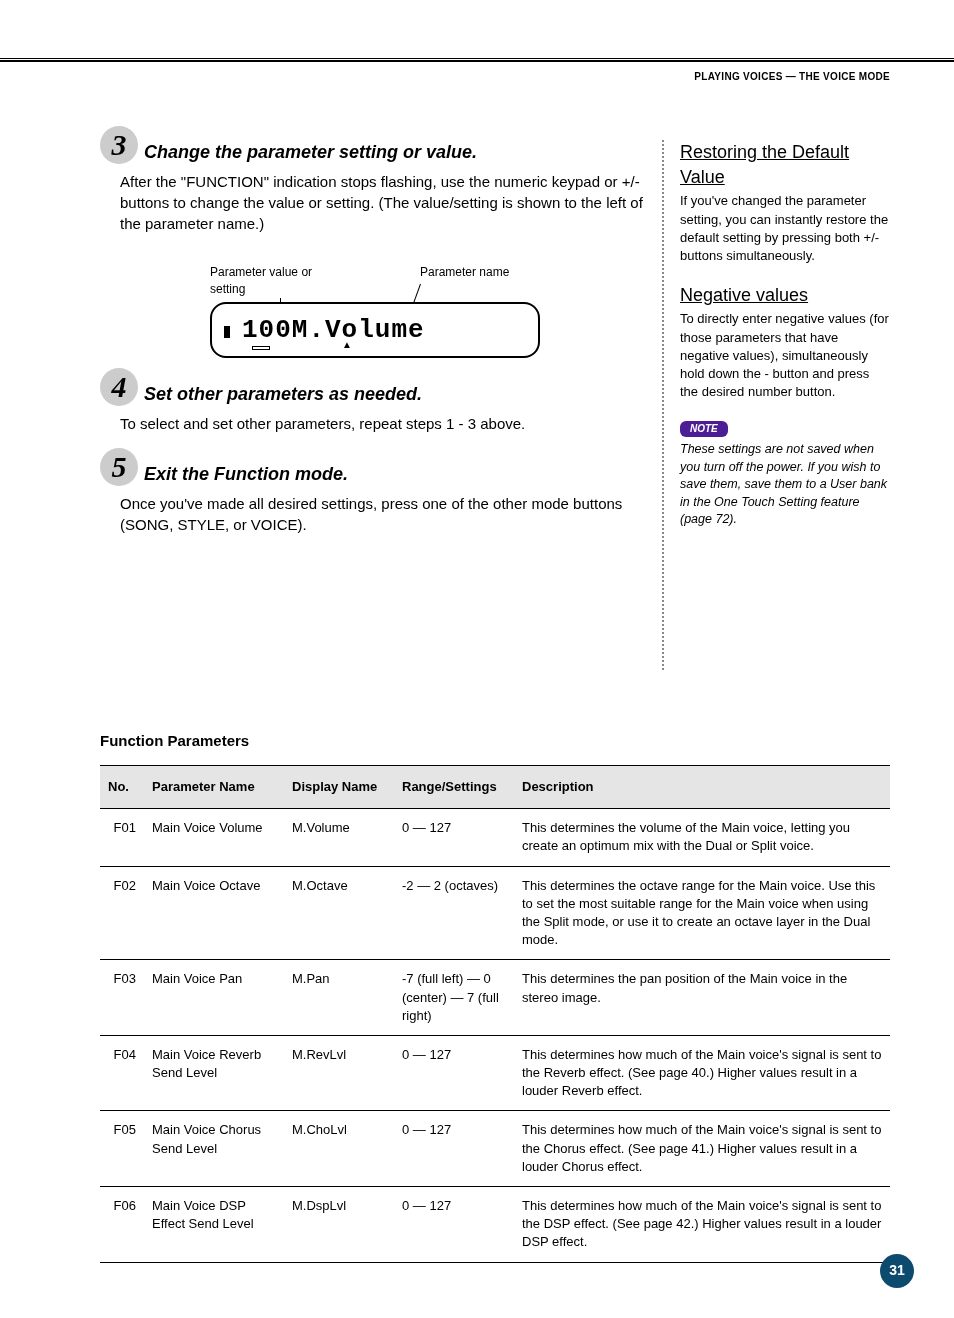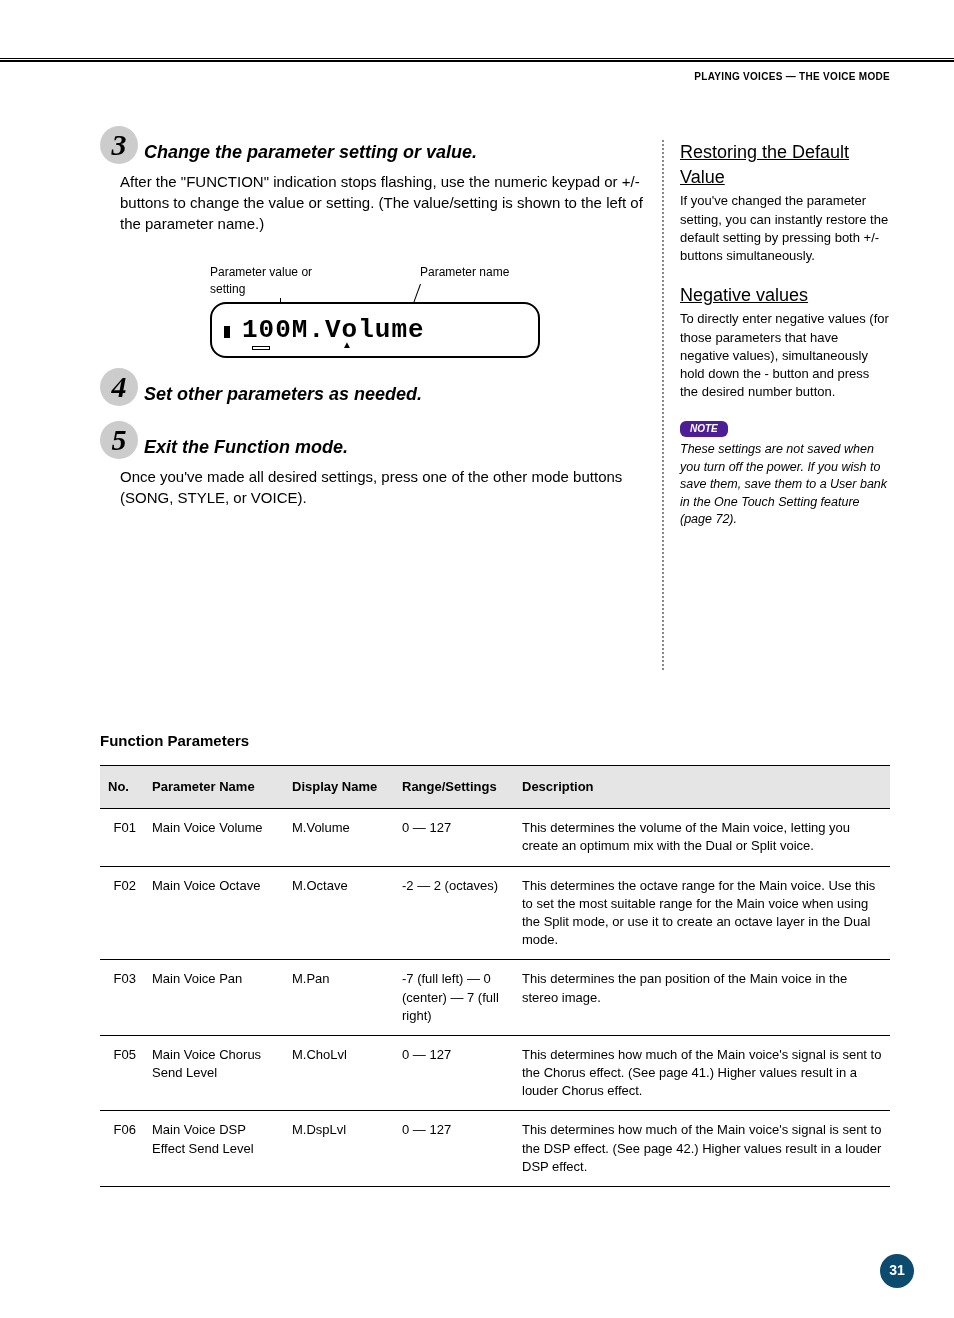--- a/index.html
+++ b/index.html
@@ -228,20 +228,21 @@
         <div class="lcd-marker-bottom"></div>
         <div class="lcd-caret">▲</div>
       </div>
     </div>
 
     <div class="step-block">
       <div class="step-num">
           <span>4</span>
         </div>
       <div class="step-title">Set other parameters as needed.</div>
+      <div class="step-body">To select and set other parameters, repeat steps 1 - 3 above.</div>
     </div>
 
     <div class="step-block">
       <div class="step-num">
           <span>5</span>
         </div>
       <div class="step-title">Exit the Function mode.</div>
       <div class="step-body">Once you've made all desired settings, press one of the other mode buttons (SONG, STYLE, or VOICE).</div>
     </div>
 
@@ -294,20 +295,27 @@
             <td>This determines the octave range for the Main voice. Use this to set the most suitable range for the Main voice when using the Split mode, or use it to create an octave layer in the Dual mode.</td>
           </tr>
           <tr>
             <td class="col-no">F03</td>
             <td class="col-pname">Main Voice Pan</td>
             <td class="col-dname">M.Pan</td>
             <td class="col-range">-7 (full left) — 0 (center) — 7 (full right)</td>
             <td>This determines the pan position of the Main voice in the stereo image.</td>
           </tr>
           <tr>
+            <td class="col-no">F04</td>
+            <td class="col-pname">Main Voice Reverb Send Level</td>
+            <td class="col-dname">M.RevLvl</td>
+            <td class="col-range">0 — 127</td>
+            <td>This determines how much of the Main voice's signal is sent to the Reverb effect.  (See page 40.)  Higher values result in a louder Reverb effect.</td>
+          </tr>
+          <tr>
             <td class="col-no">F05</td>
             <td class="col-pname">Main Voice Chorus Send Level</td>
             <td class="col-dname">M.ChoLvl</td>
             <td class="col-range">0 — 127</td>
             <td>This determines how much of the Main voice's signal is sent to the Chorus effect.  (See page 41.)  Higher values result in a louder Chorus effect.</td>
           </tr>
           <tr>
             <td class="col-no">F06</td>
             <td class="col-pname">Main Voice DSP Effect Send Level</td>
             <td class="col-dname">M.DspLvl</td>

